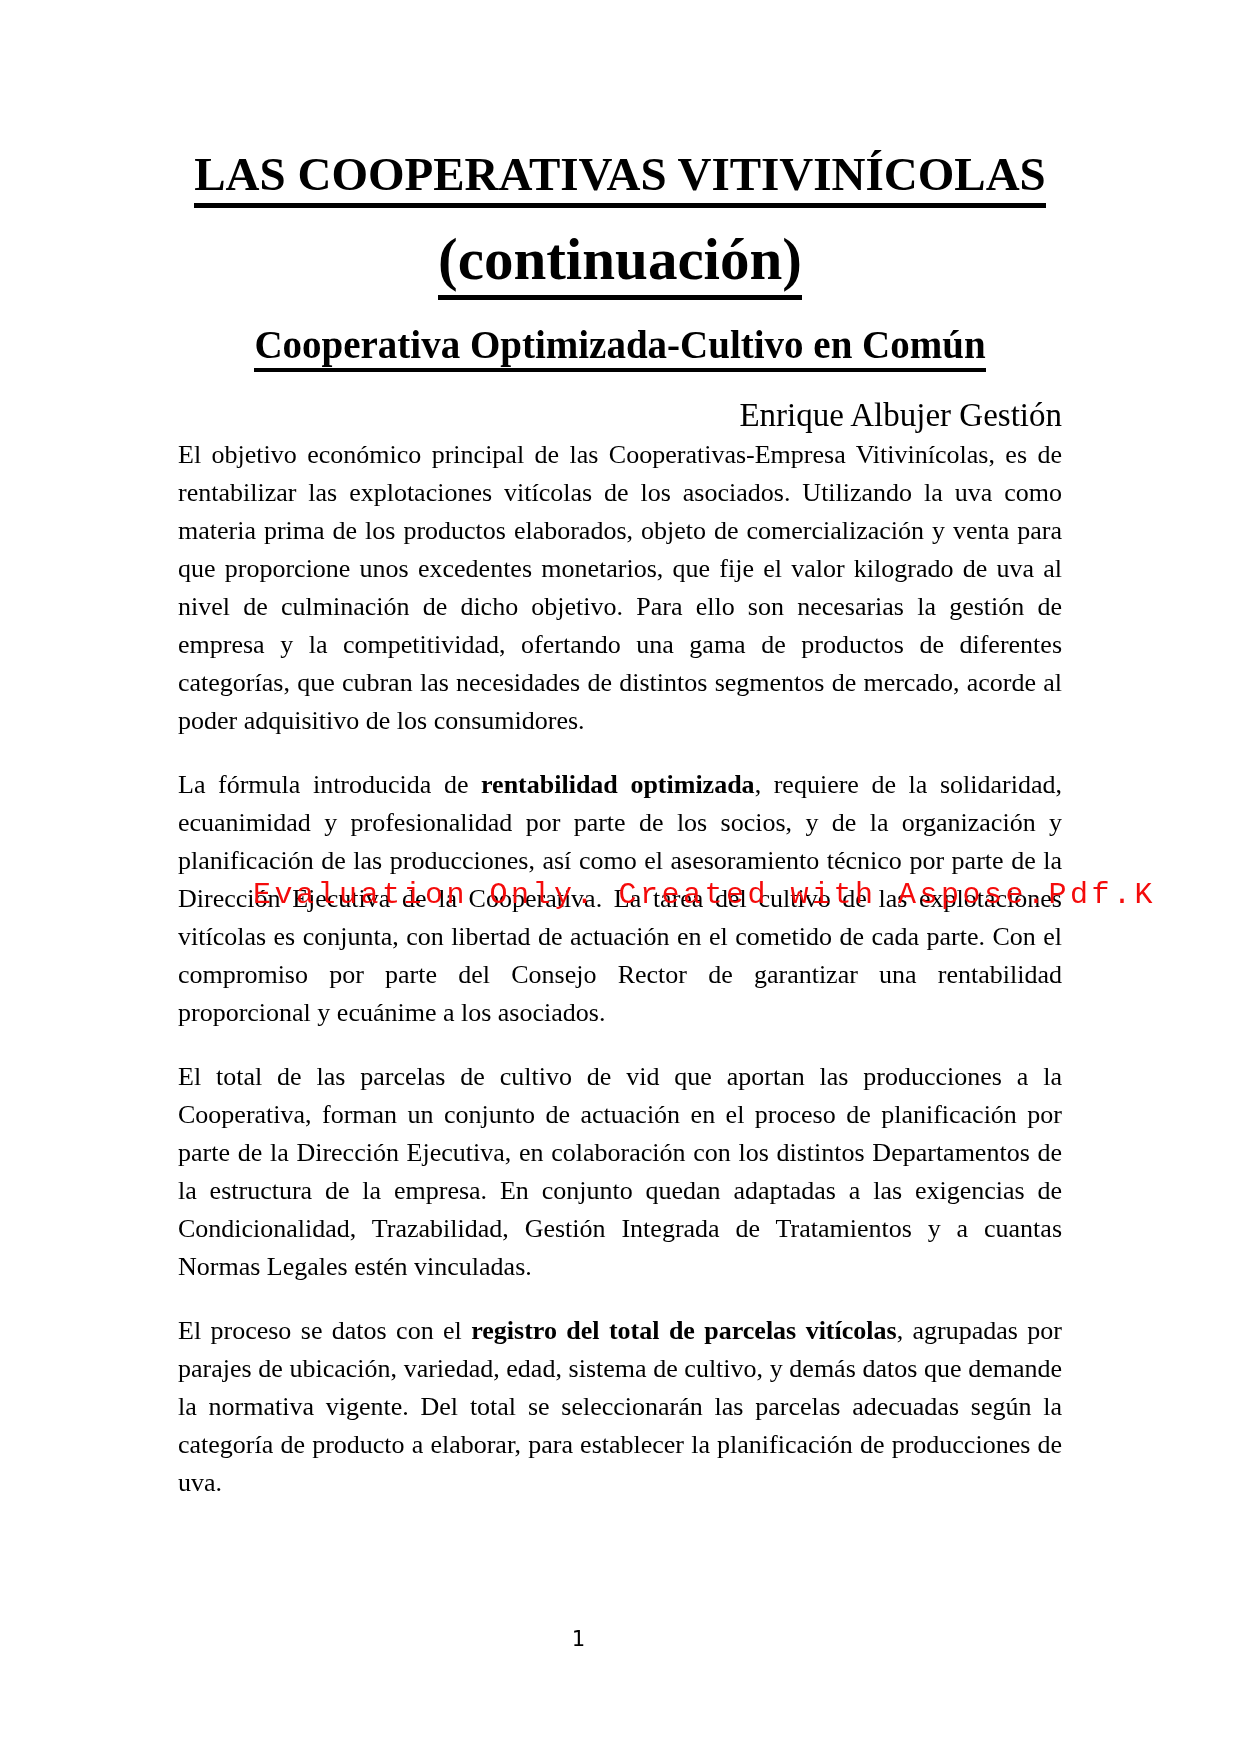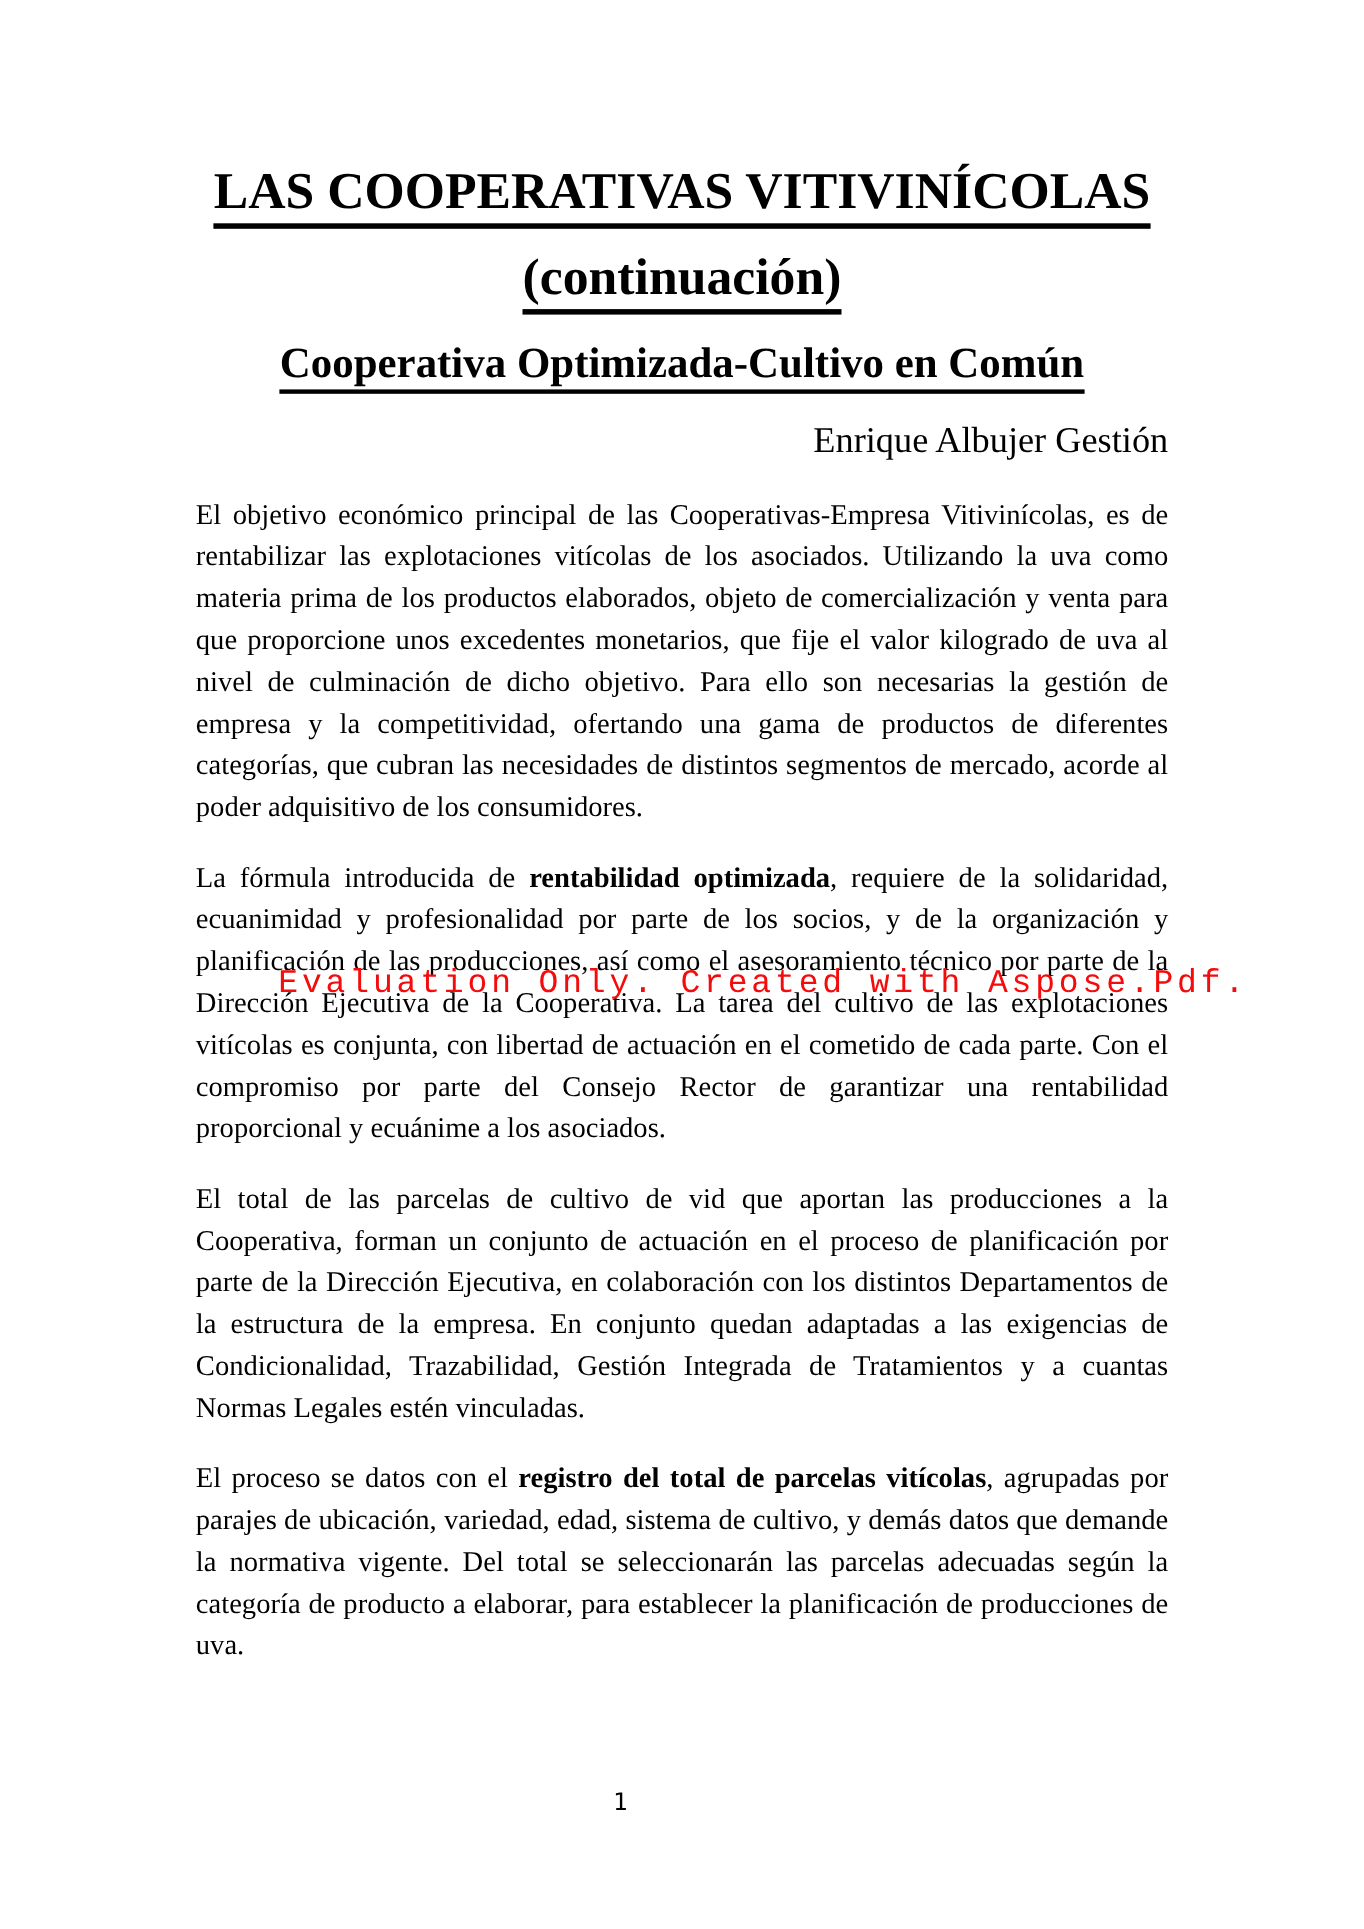--- a/index.html
+++ b/index.html
@@ -8,52 +8,52 @@
     background: #ffffff;
   }
   .page {
     position: relative;
     width: 1128px;
     height: 1754px;
     background: #ffffff;
     overflow: hidden;
     color: #000000;
     font-family: "Liberation Serif", serif;
+    padding-left: 28px;
   }
   .content {
     position: absolute;
     left: 178px;
     top: 0;
     width: 884px;
   }
   h1, h2, h3 {
     font-family: "Liberation Serif", serif;
     font-weight: bold;
     text-align: center;
     line-height: 1.2;
   }
   h1 { font-size: 47px; margin: 146px 0 0 0; }
-  h2 { font-size: 47px; margin: 22px 0 0 0; }
+  h2 { font-size: 59px; margin: 22px 0 0 0; }
   h3 { font-size: 39px; margin: 27px 0 0 0; }
   .u-thick {
     border-bottom: 5px solid #000;
     padding-bottom: 3px;
   }
   .u-med {
     border-bottom: 4px solid #000;
     padding-bottom: 2px;
   }
   .author {
     margin-top: 27px;
     font-size: 33px;
     line-height: 1.2;
     text-align: right;
   }
   .paragraphs {
-    margin-top: 28px;
   }
   .paragraphs p {
     margin: 0 0 26px 0;
     font-size: 26px;
     line-height: 38px;
     text-align: justify;
     text-justify: inter-word;
   }
   .watermark {
     position: absolute;

